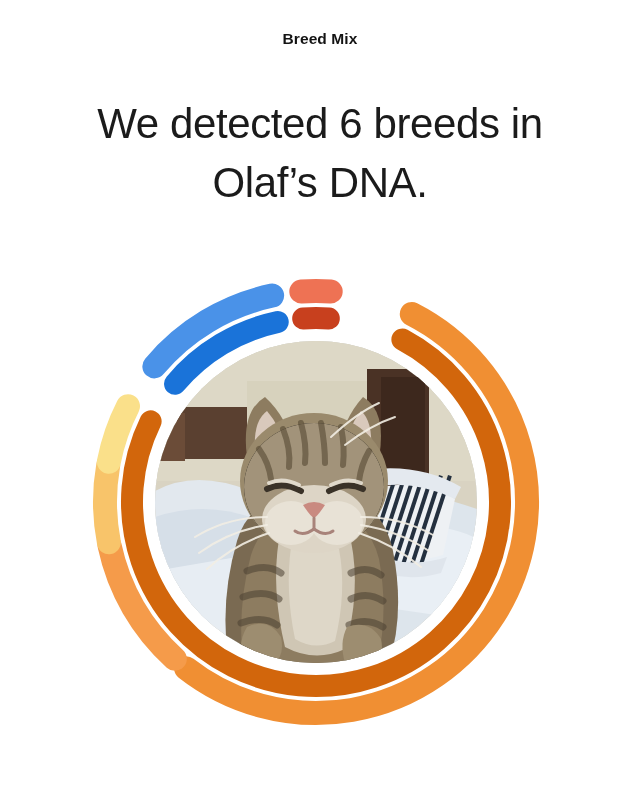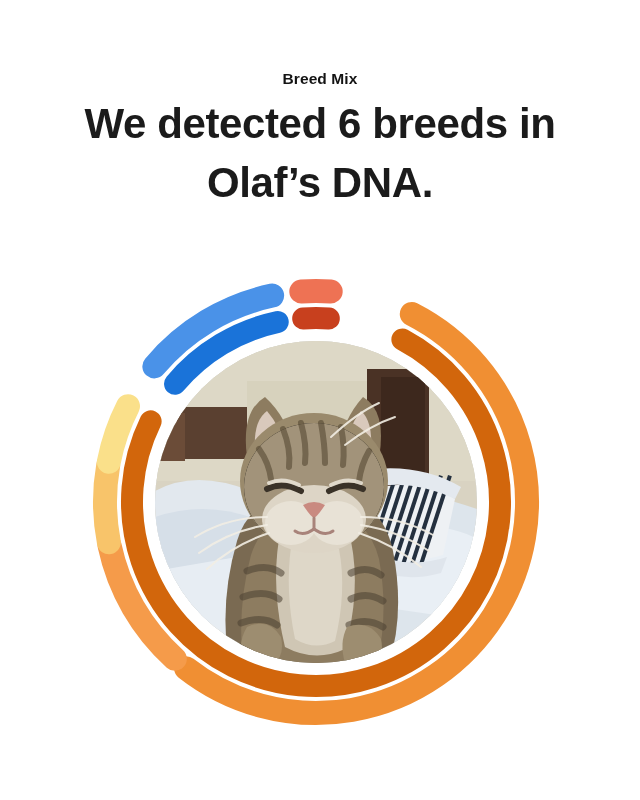--- a/index.html
+++ b/index.html
@@ -20,39 +20,38 @@
     overflow: hidden;
   }
 
   
   .header {
     position: absolute;
     top: 30px;
     left: 0;
     width: 640px;
     text-align: center;
-    margin-top: 40px;
   }
   .header-title {
     font-size: 15.5px;
     font-weight: 700;
     color: #131313;
     letter-spacing: 0.1px;
   }
 
   
   .headline {
     position: absolute;
     top: 94px;
     left: 50px;
     width: 540px;
     text-align: center;
     font-size: 42px;
     line-height: 59px;
-    font-weight: 700;
+    font-weight: 400;
     color: #1b1b1b;
     letter-spacing: -0.4px;
   }
 
   
   .ring-widget {
     position: absolute;
     left: 80px;
     top: 268px;
     width: 470px;

